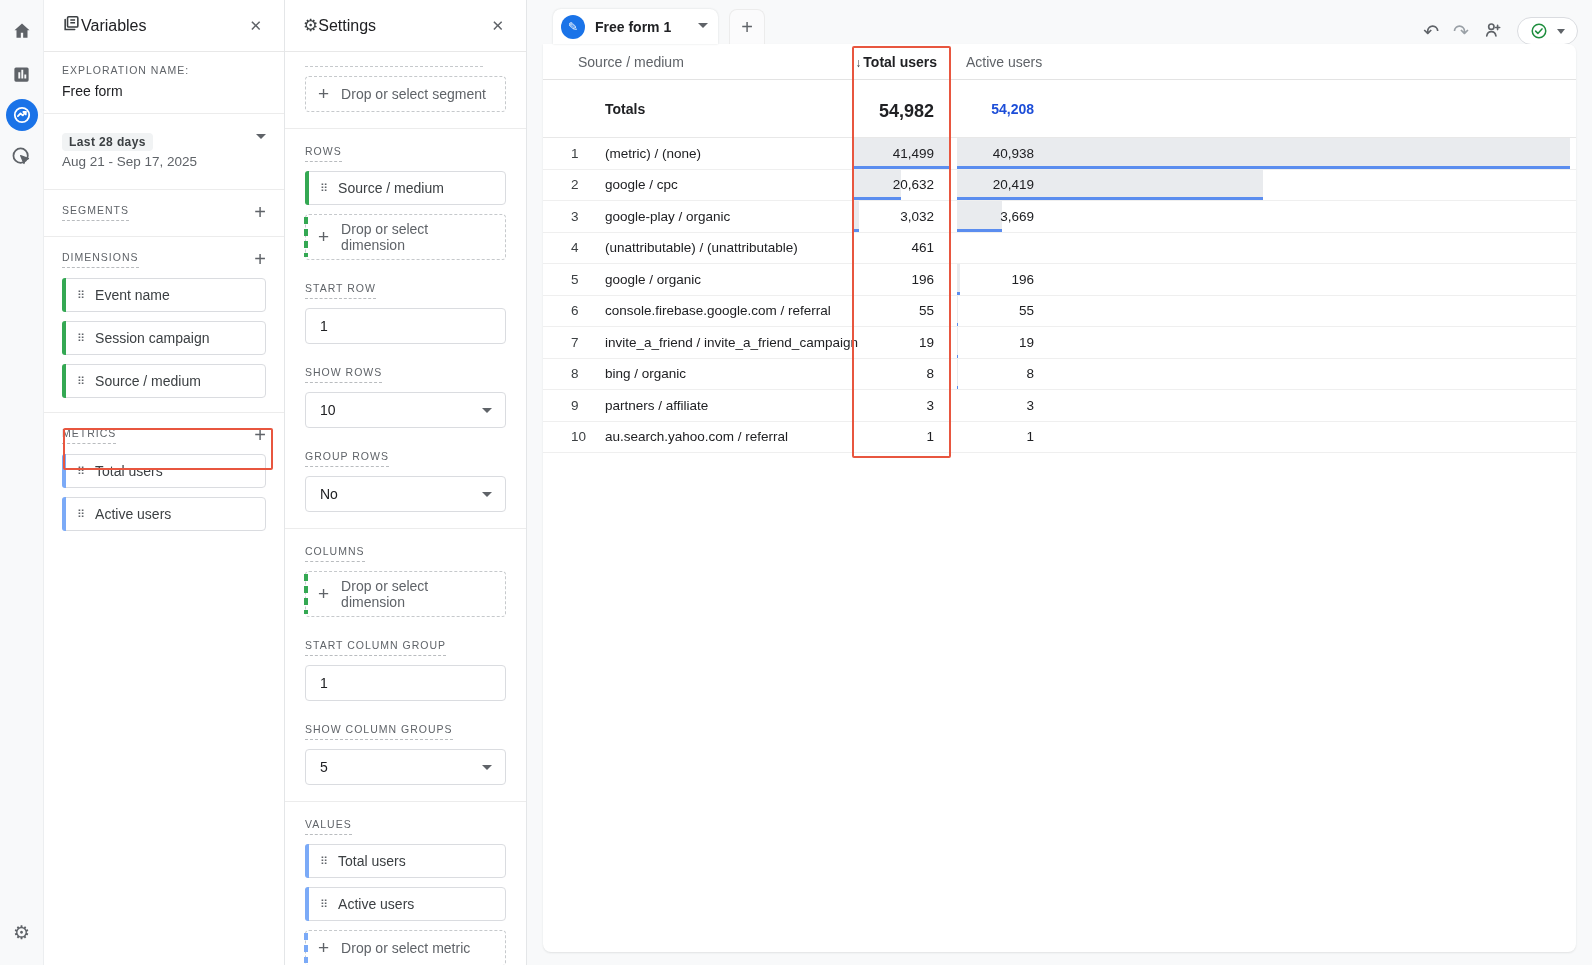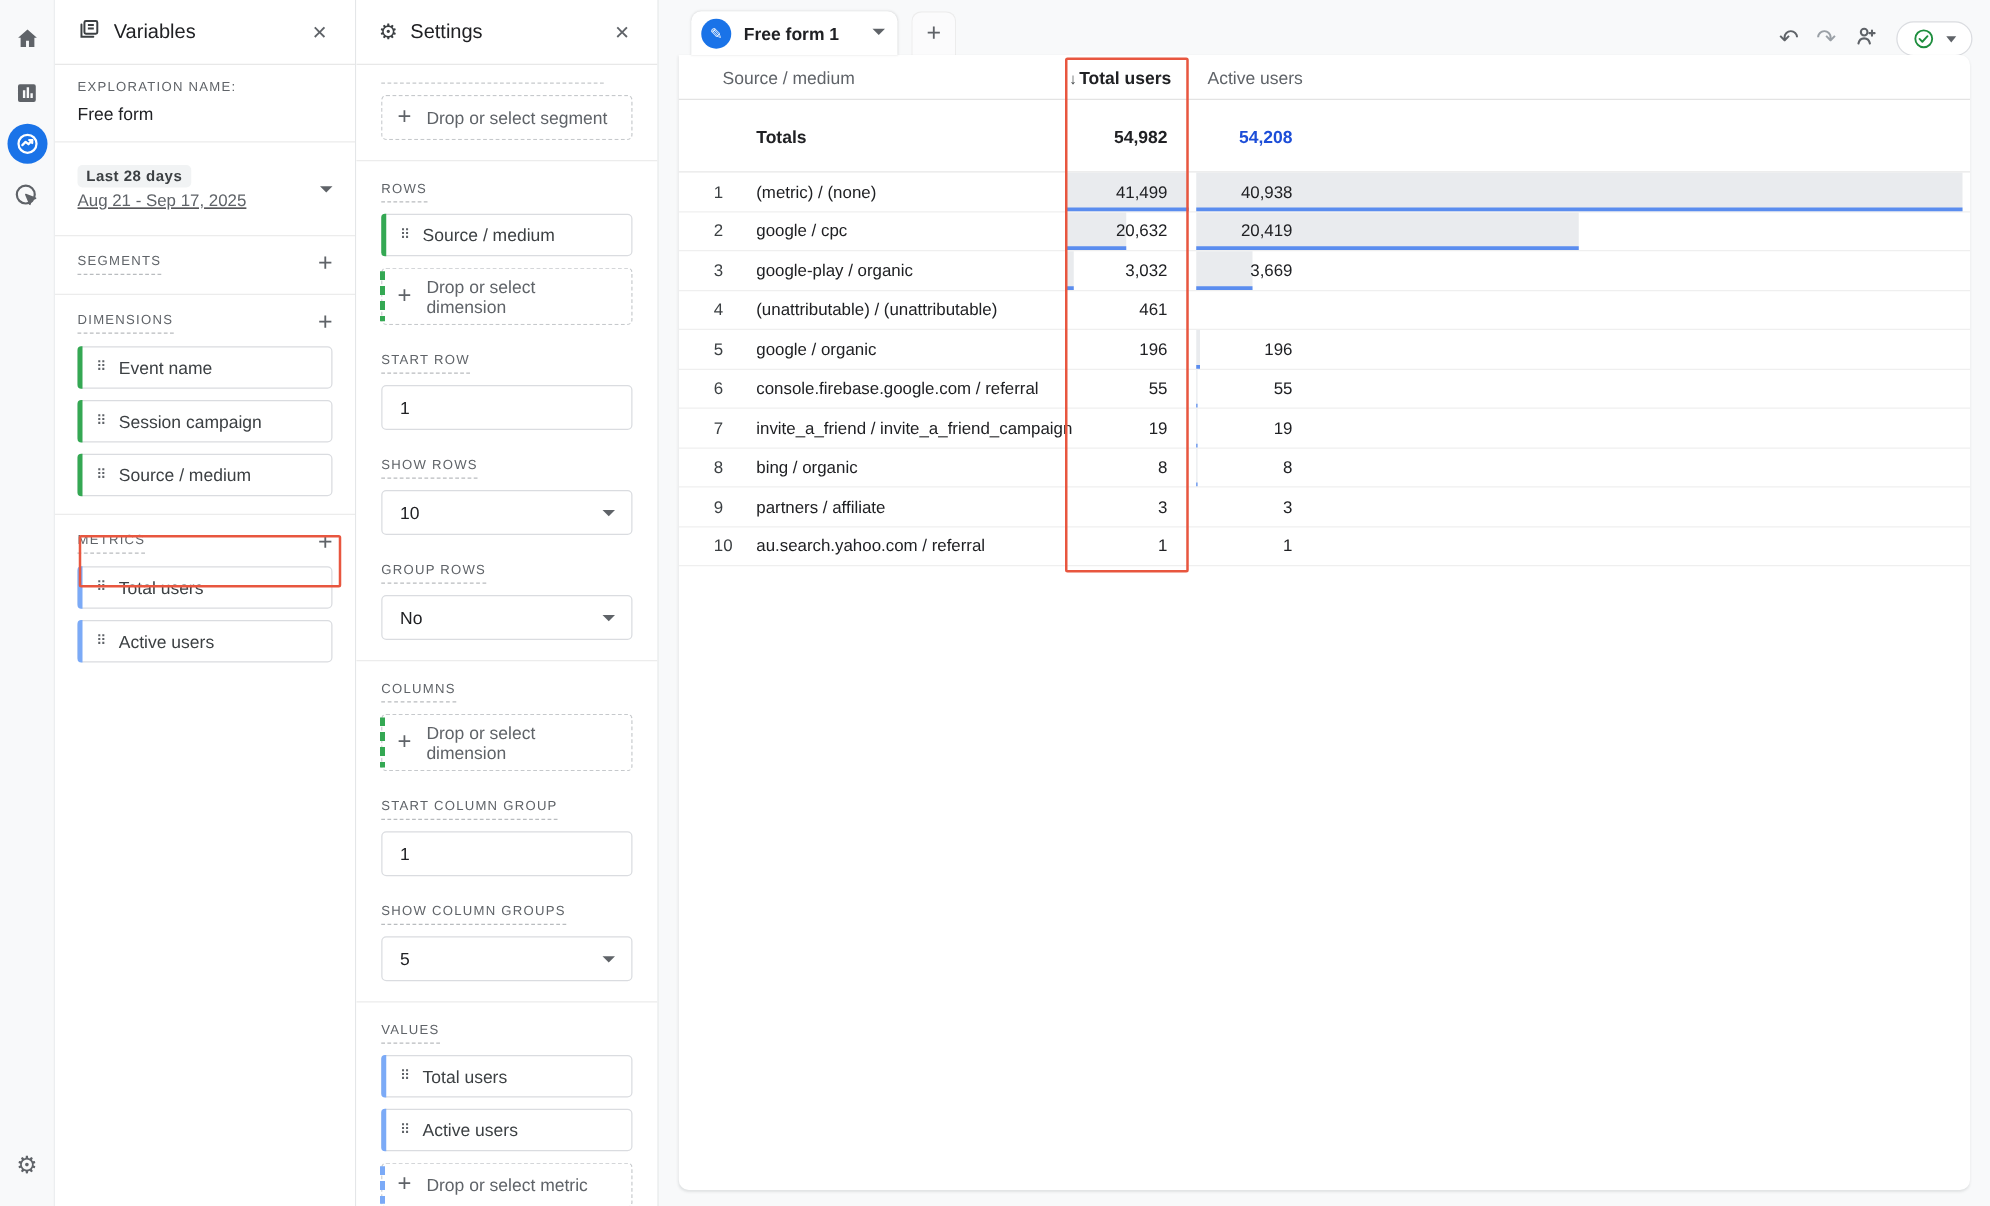--- a/index.html
+++ b/index.html
@@ -12,21 +12,21 @@
     background:#f8f9fa; border-right:1px solid #eceef0; z-index:5; }
   .rail-ic { position:absolute; left:50%; transform:translateX(-50%); width:24px; height:24px;
     display:flex; align-items:center; justify-content:center; color:#5f6368; cursor:pointer; }
   .rail-ic svg { display:block; }
   .rail-explore { width:32px; height:32px; background:#1a73e8; border-radius:50%; }
   .rail-gear { font-size:19px; line-height:1; }
 
   
   .panel { position:absolute; top:0; height:965px; background:#fff; border-right:1px solid #e4e6e8; overflow:hidden; }
   .panel-head { height:52px; display:flex; align-items:center; padding:0 18px 0 18px; border-bottom:1px solid #e8e8e8; }
-  .panel-title { font-size:16px; color:#202124; margin-left:10px; flex:1; }
+  .panel-title { font-size:16px; color:#202124; flex:1; }
   .x-btn { color:#5f6368; font-size:15px; cursor:pointer; padding:4px; }
   .sec-label { display:inline-block; font-size:10.5px; letter-spacing:1px; color:#5f6368;
     border-bottom:1px dashed #b9bcbf; padding-bottom:4px; }
   .sec-head { display:flex; align-items:center; justify-content:space-between; }
   .plus-btn { color:#5f6368; font-size:20px; font-weight:400; line-height:1; cursor:pointer; }
   .chip { position:relative; display:flex; align-items:center; height:34px; background:#fff;
     border:1px solid #dadce0; border-radius:4px; padding-left:14px; margin-top:9px; cursor:grab; }
   .chip .accent { position:absolute; left:-1px; top:-1px; bottom:-1px; width:4px; border-radius:3px 0 0 3px; }
   .accent-green { background:#34a853; }
   .accent-blue  { background:#7baaf7; }
@@ -45,21 +45,21 @@
   input.input-box { display:block; padding-top:0; }
   .select-box { cursor:pointer; }
   .caret { position:absolute; right:13px; top:50%; margin-top:-2px; width:0; height:0;
     border-left:5px solid transparent; border-right:5px solid transparent; border-top:5px solid #5f6368; }
 
   
   .vars { left:44px; width:241px; }
   .v-sec { padding:12px 18px 14px 18px; border-bottom:1px solid #ececec; }
   .v-name-label { font-size:10.5px; letter-spacing:1px; color:#5f6368; }
   .v-name { font-size:14px; color:#202124; margin-top:7px; }
-  .date-wrap { display:flex; align-items:center; cursor:pointer;text-decoration:underline; }
+  .date-wrap { display:flex; align-items:flex-start; cursor:pointer; }
   .date-col { flex:1; }
   .date-pill { display:inline-block; background:#f1f3f4; border-radius:4px; padding:2px 7px;
     font-size:12px; font-weight:bold; color:#3c4043; letter-spacing:.4px; }
   .date-range { font-size:13.5px; color:#5f6368; margin-top:3px; }
 
   
   .settings { left:285px; width:242px; }
   .s-sec { padding:12px 20px 16px 20px; border-bottom:1px solid #ececec; }
   .s-sec:last-child { border-bottom:none; }
   .cut-dash { border-top:1px dashed #c6c9cc; width:178px; margin:2px 0 2px 0; }
@@ -89,21 +89,21 @@
   
   .thead { position:absolute; left:0; top:0; width:100%; height:36px; border-bottom:1px solid #e3e3e3; }
   .th-source { position:absolute; left:35px; top:10px; font-size:14px; color:#5f6368; }
   .th-total { position:absolute; left:309px; width:99px; top:10px; text-align:right; padding-right:14px;
     font-size:14px; font-weight:bold; color:#202124; cursor:pointer; }
   .sort-arrow { font-size:12px; font-weight:normal; color:#3c4043; margin-right:2px; }
   .th-active { position:absolute; left:423px; top:10px; font-size:14px; color:#5f6368; cursor:pointer; }
   .totals-row { position:absolute; left:0; top:36px; width:100%; height:58px; border-bottom:1px solid #e8e8e8; }
   .totals-label { position:absolute; left:62px; top:21px; font-size:14px; font-weight:bold; color:#202124; }
   .totals-v1 { position:absolute; left:309px; width:99px; top:21px; text-align:right; padding-right:17px;
-    font-size:14px; font-weight:bold; color:#202124; }
+    font-size:18px; font-weight:bold; color:#202124; }
   .totals-v2 { position:absolute; left:408px; width:83px; top:21px; text-align:right;
     font-size:14px; font-weight:bold; color:#1d4ed8; }
   .rows { position:absolute; left:0; top:94px; width:100%; }
   .trow { position:relative; height:31.5px; border-bottom:1px solid #efefef; cursor:pointer; }
   .td-num { position:absolute; left:28px; top:0; width:26px; height:100%; display:flex; align-items:center;
     font-size:13.5px; color:#3c4043; }
   .td-src { position:absolute; left:62px; top:0; height:100%; display:flex; align-items:center;
     font-size:13.5px; color:#202124; }
   .td-total { position:absolute; left:309px; width:99px; height:100%; }
   .td-active { position:absolute; left:408px; width:625px; height:100%; }

